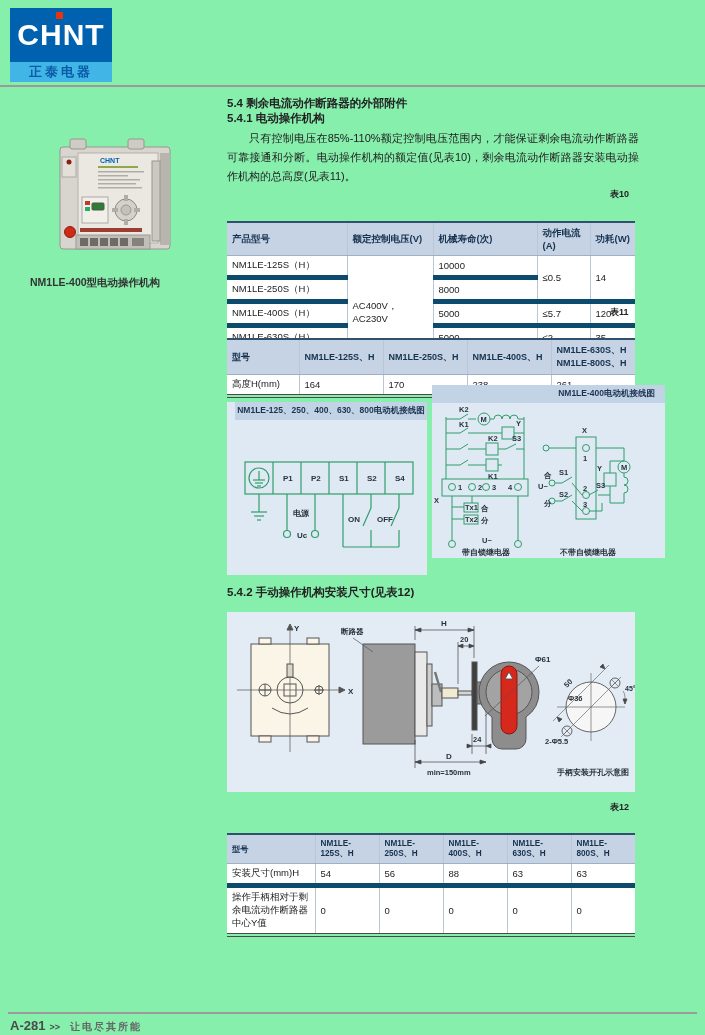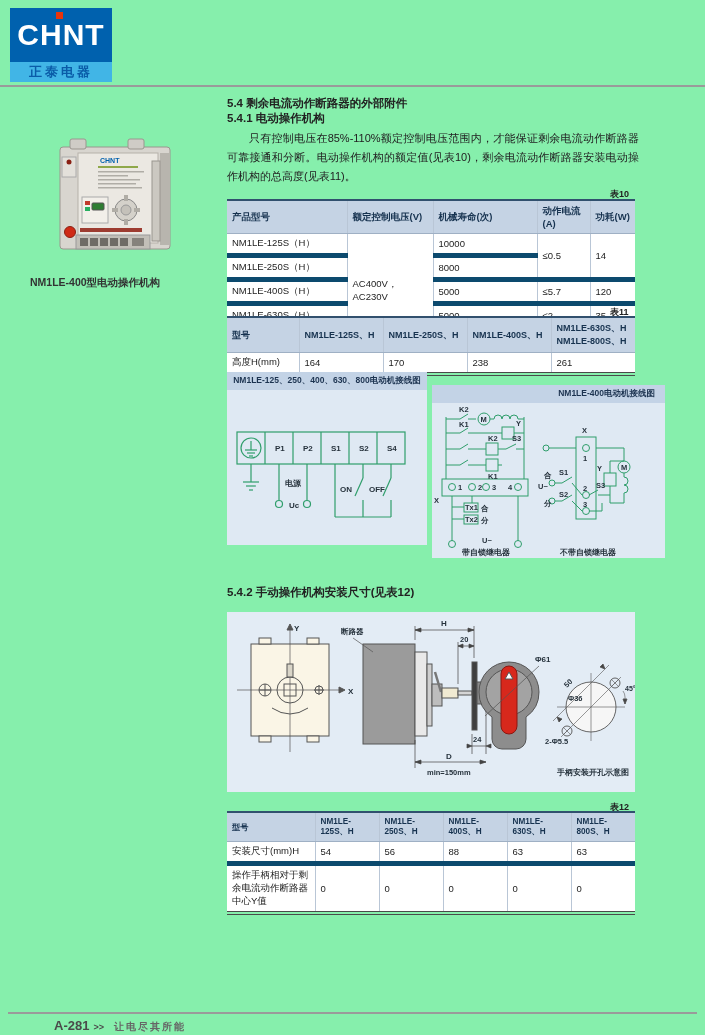--- a/index.html
+++ b/index.html
@@ -23,48 +23,48 @@
   .h54  { position:absolute; left:227px; top:96px;  font-size:11.5px; font-weight:bold; color:#222; }
   .h541 { position:absolute; left:227px; top:111px; font-size:11.5px; font-weight:bold; color:#222; }
   .para { position:absolute; left:227px; top:129px; width:412px; font-size:11px; line-height:19px; color:#222; text-indent:2em; text-align:justify; }
   .h542 { position:absolute; left:227px; top:585px; font-size:11.5px; font-weight:bold; color:#222; }
 
   .tlabel { position:absolute; font-size:9px; font-weight:bold; color:#222; }
   .tl10 { left:610px; top:188px; }
   .tl11 { left:610px; top:306px; }
   .tl12 { left:610px; top:801px; }
 
-  .dtable-wrap { position:absolute; border-bottom:4px double #4a4a4a; }
+  .dtable-wrap { position:absolute; border-bottom:4px double #4a4a4a;margin-top:22px; }
   table.dt { border-collapse:collapse; width:100%; font-size:9.5px; color:#222; table-layout:fixed; }
   table.dt th { background:#c5d3e4; color:#16324f; font-weight:bold; text-align:left; padding:4px 5px; border-top:2px solid #31506e; border-bottom:1px solid #9fb0c4; }
   table.dt td { padding:3px 5px; border-bottom:5px solid #0c4a6e; background:#fff; vertical-align:middle; }
   table.dt td, table.dt th { border-left:1px solid #b9c6d6; }
   table.dt td:first-child, table.dt th:first-child { border-left:none; }
   table.dt tr:last-child td { border-bottom:none; }
 
   .t10 { left:227px; top:199px; width:408px; }
   .t11 { left:227px; top:316px; width:408px; }
   .t12 { left:227px; top:811px; width:408px; }
   .t11 th { font-size:9px; }
   .t12 th { font-size:8.2px; }
 
   
   .panel { position:absolute; background:#dfe9f3; }
-  .p-d1 { left:227px; top:372px; width:200px; height:173px; }
+  .p-d1 { left:227px; top:402px; width:200px; height:173px;padding-left:8px; }
   .p-d2 { left:432px; top:385px; width:233px; height:173px; }
   .p-draw { left:227px; top:612px; width:408px; height:180px; background:#e3ecf5; }
   .ptitle { height:18px; background:#c3d3e6; color:#1c3350; font-weight:bold; font-size:8.5px; display:flex; align-items:center; }
   .ptitle.center { justify-content:center; }
   .ptitle.right { justify-content:flex-end; padding-right:10px; }
 
   svg text { font-family:"Liberation Sans","DejaVu Sans",sans-serif; }
 
   
   .foot-rule { position:absolute; left:8px; right:8px; top:1012px; height:2px; background:#9a9a9a; }
-  .footer { position:absolute; left:10px; top:1018px; display:flex; align-items:baseline; gap:4px;margin-left:44px; }
+  .footer { position:absolute; left:10px; top:1018px; display:flex; align-items:baseline; gap:4px; }
   .f-page { font-size:13px; font-weight:bold; color:#4a4a4a; }
   .f-arrows { font-size:9px; color:#4a4a4a; font-weight:bold; }
   .f-slogan { font-size:10px; color:#666; font-weight:bold; letter-spacing:2px; margin-left:6px; }
 </style>
 </head>
 <body>
 
 <div class="page">
 
   <div class="logo-box">

